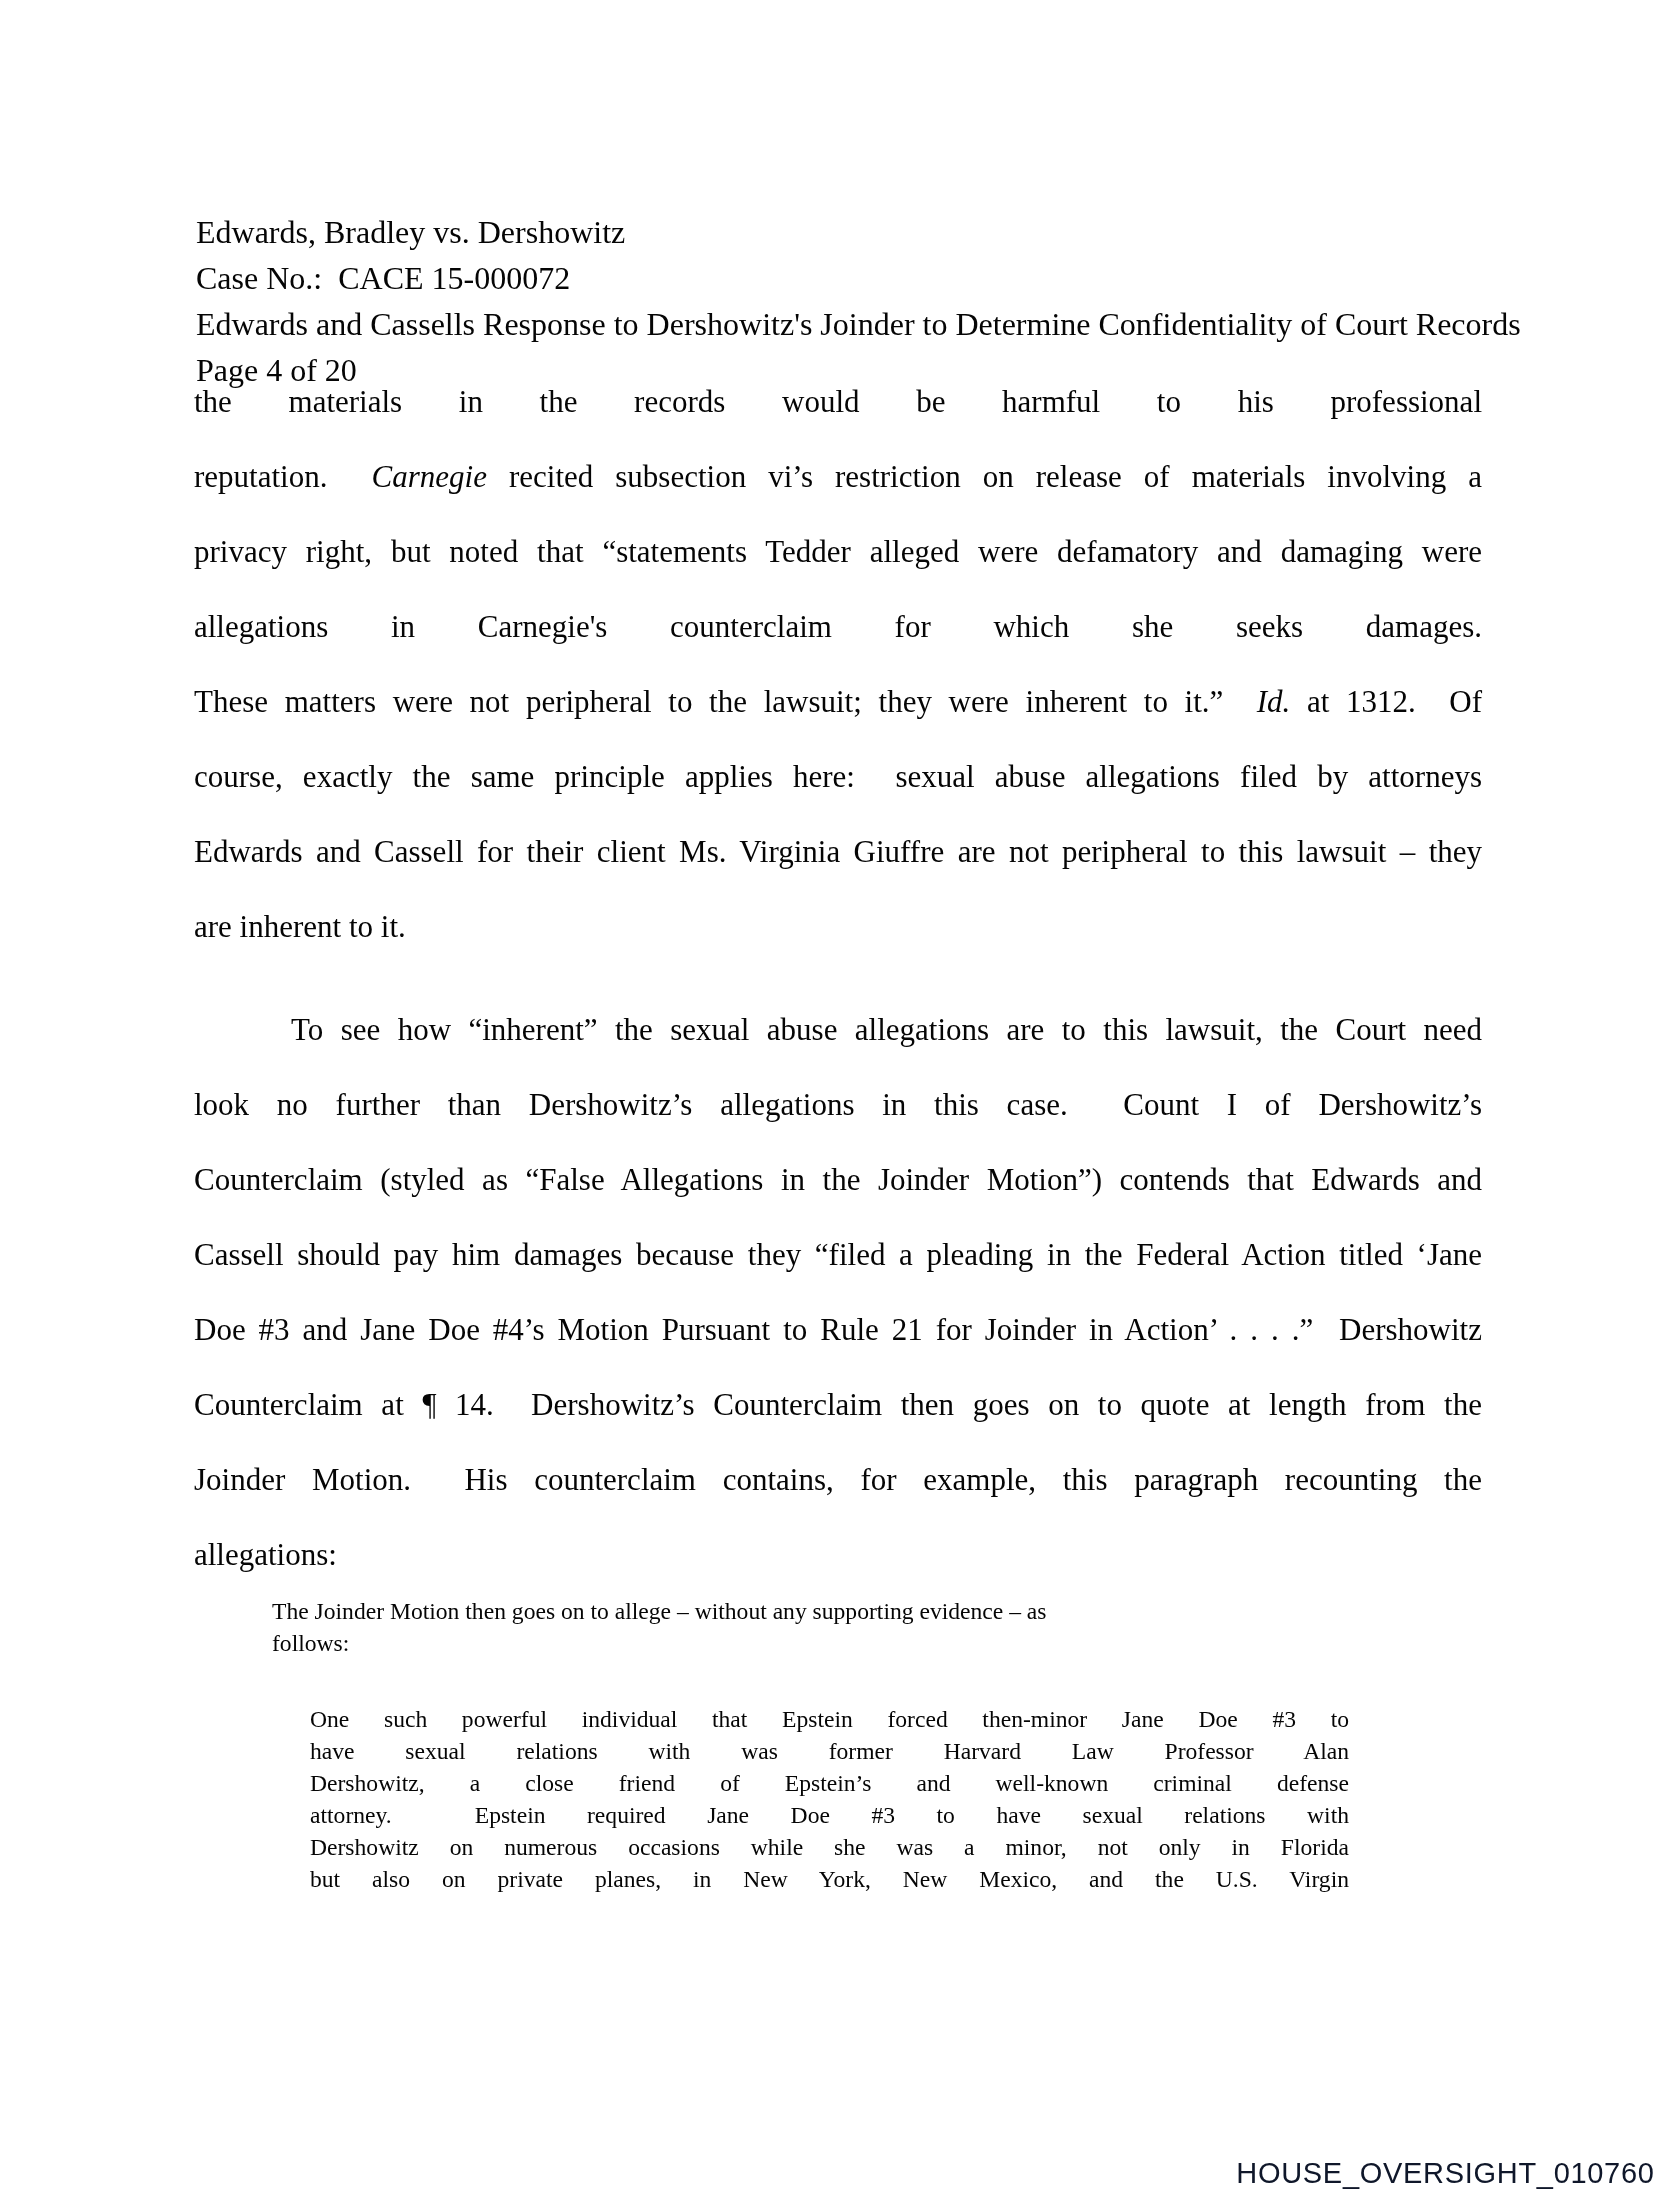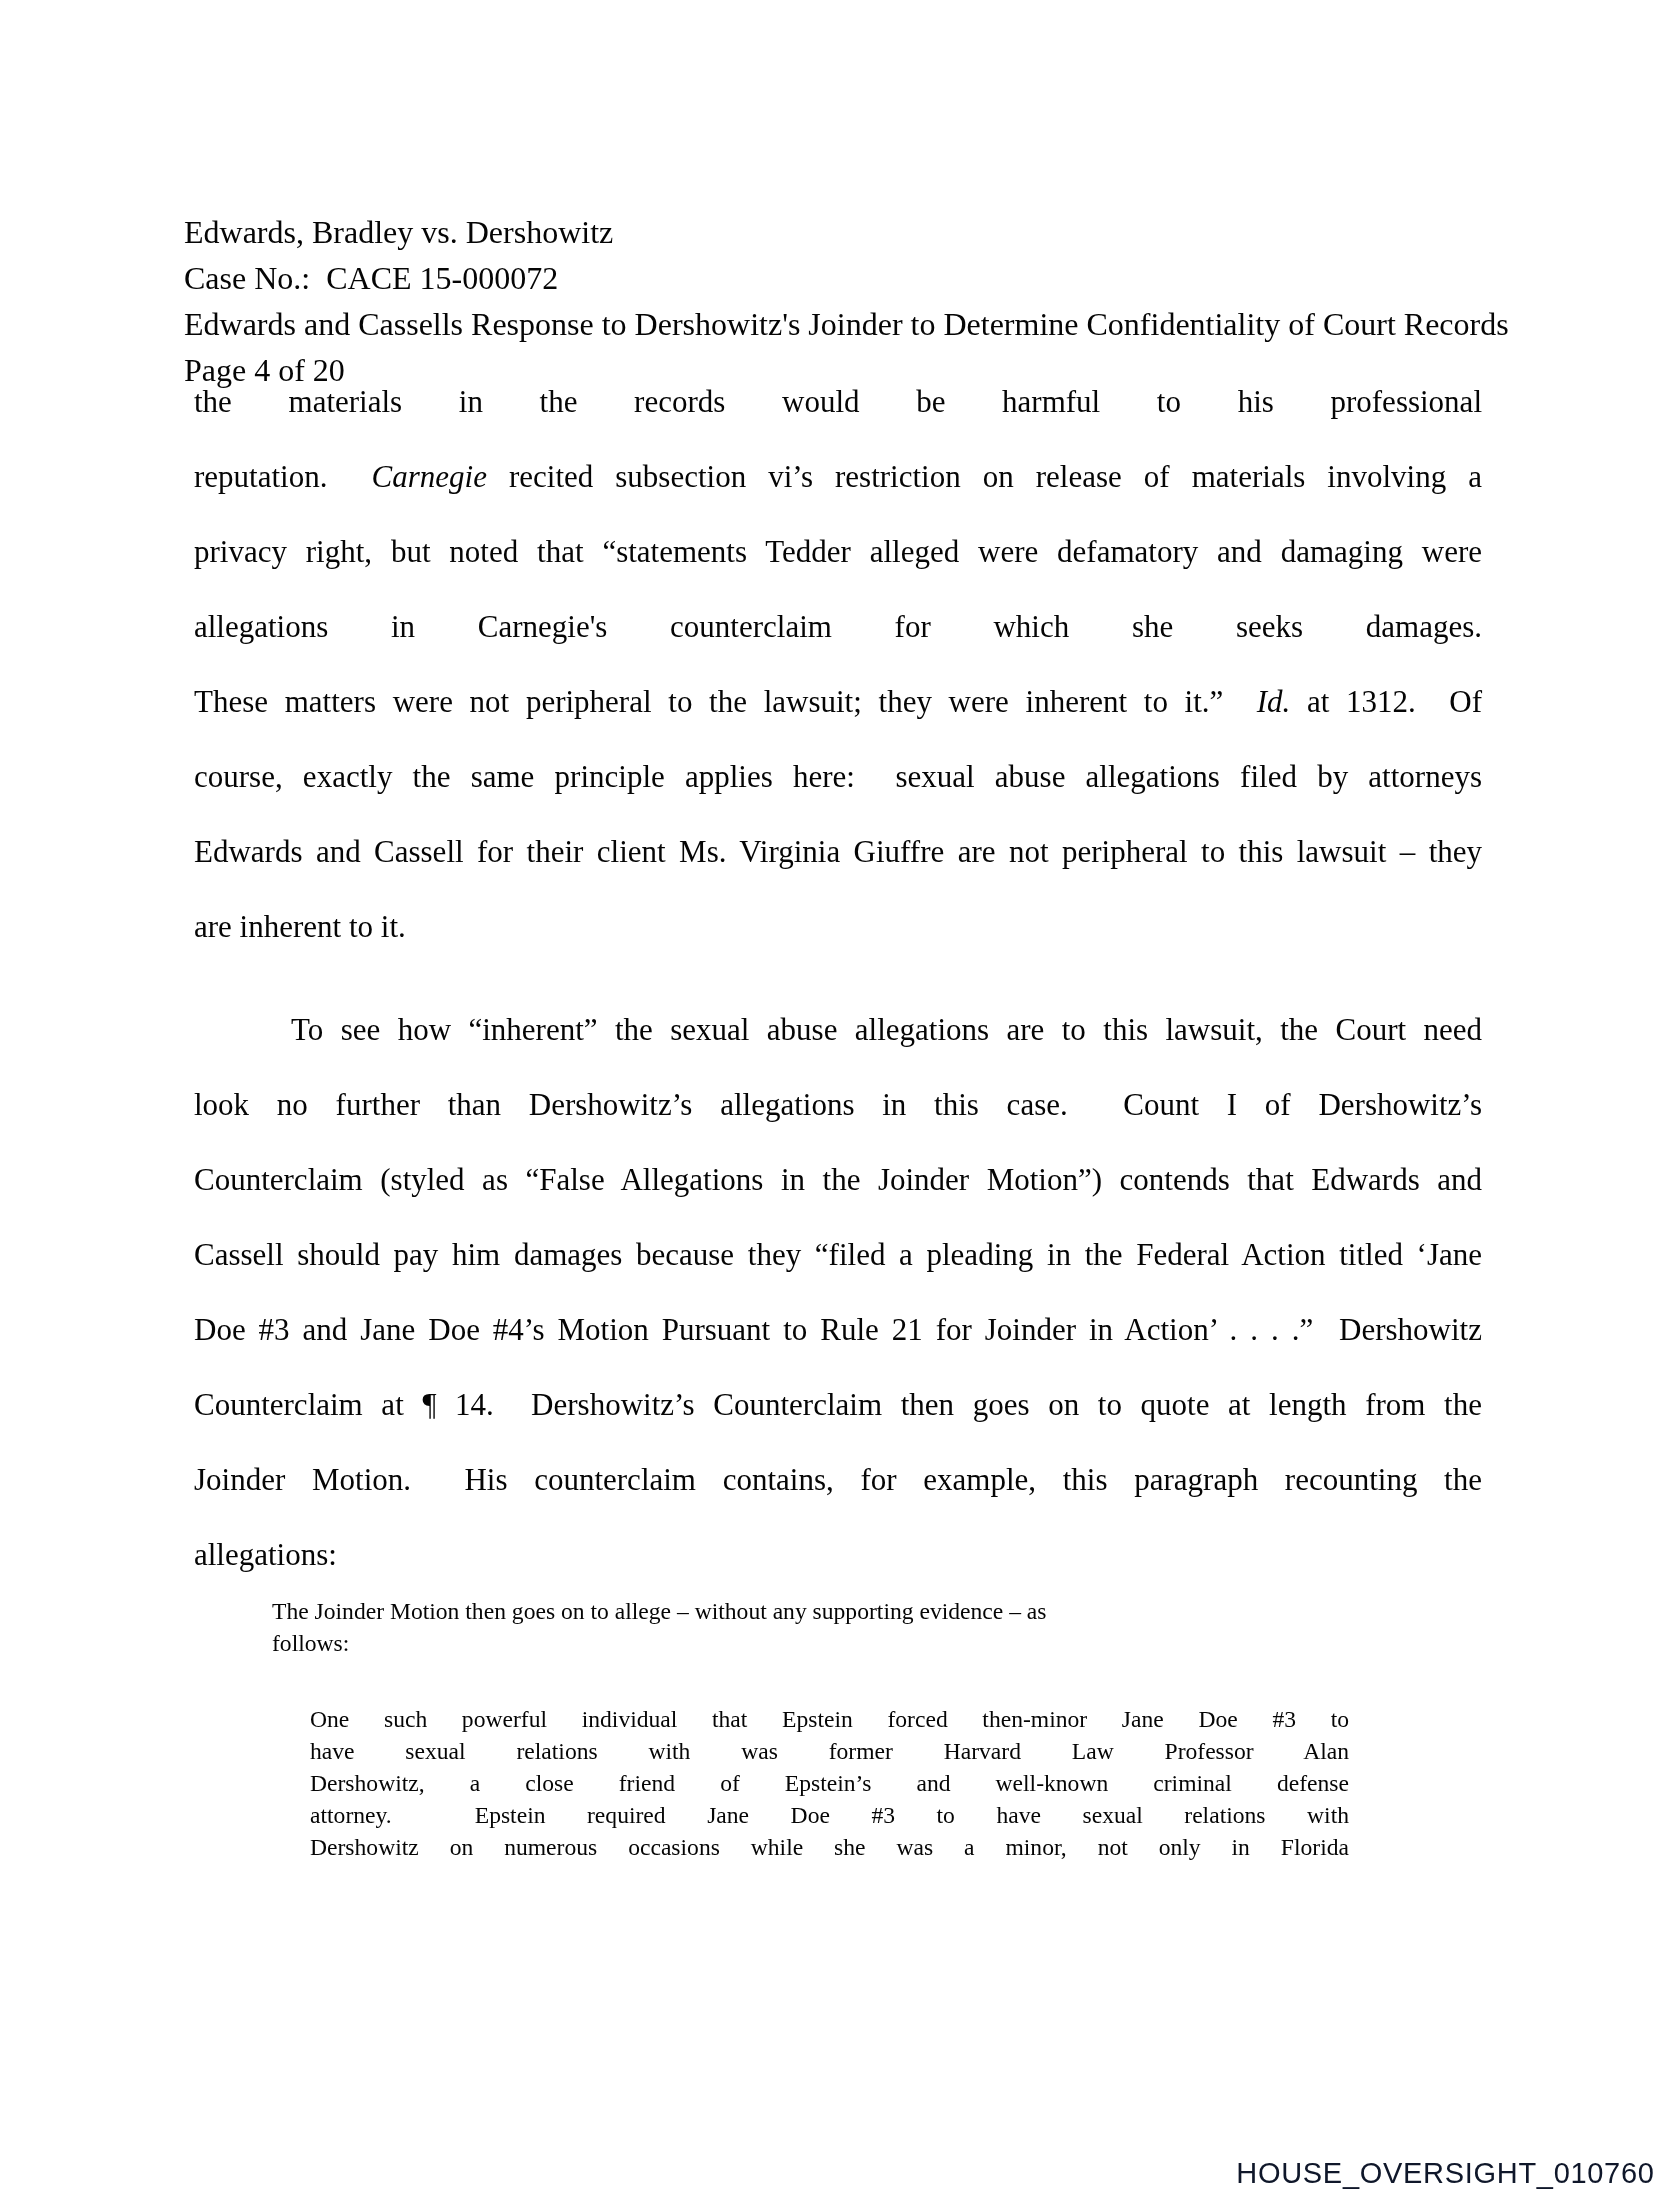--- a/index.html
+++ b/index.html
@@ -13,21 +13,21 @@
     height: 2205px;
     background: #ffffff;
     font-family: "Liberation Serif", serif;
     color: #050505;
     overflow: hidden;
   }
   .textblock {
     position: absolute;
   }
   .doc-header {
-    left: 184px;
+    left: 196px;
     top: 209px;
     width: 1427px;
     font-size: 32px;
     line-height: 46px;
   }
   .para-1 {
     left: 194px;
     top: 364px;
     width: 1288px;
     font-size: 31px;
@@ -124,18 +124,19 @@
       <div class="line nj"><span>The Joinder Motion then goes on to allege – without any supporting evidence – as</span></div>
       <div class="line nj"><span>follows:</span></div>
     </section>
 
   <section class="textblock nested-quote">
       <div class="line j"><span>One such powerful individual that Epstein forced then-minor Jane Doe #3 to</span></div>
       <div class="line j"><span>have sexual relations with was former Harvard Law Professor Alan</span></div>
       <div class="line j"><span>Dershowitz, a close friend of Epstein’s and well-known criminal defense</span></div>
       <div class="line j"><span>attorney.  Epstein required Jane Doe #3 to have sexual relations with</span></div>
       <div class="line j"><span>Dershowitz on numerous occasions while she was a minor, not only in Florida</span></div>
+      <div class="line j"><span>but also on private planes, in New York, New Mexico, and the U.S. Virgin</span></div>
     </section>
 
   <div class="bates-stamp">HOUSE_OVERSIGHT_010760</div>
 
 </div>
 
 
 </body></html>

